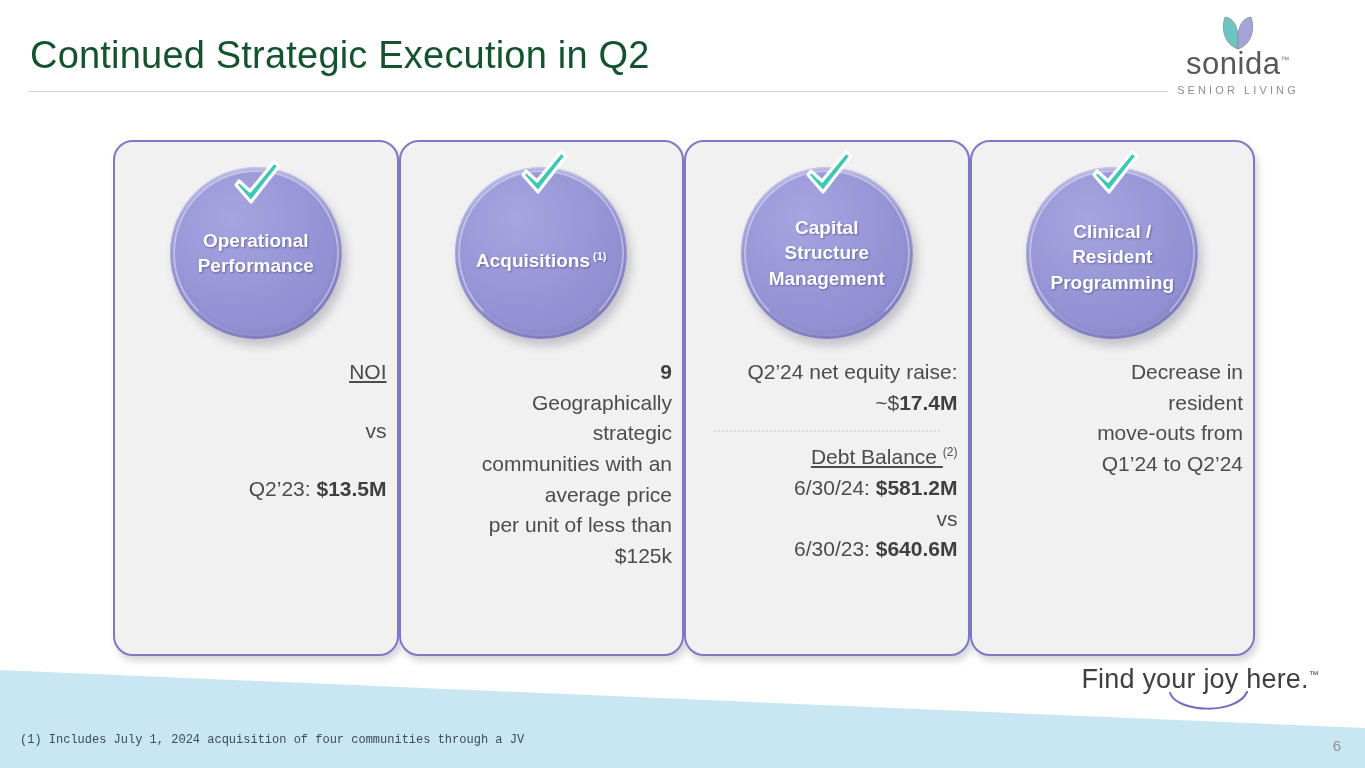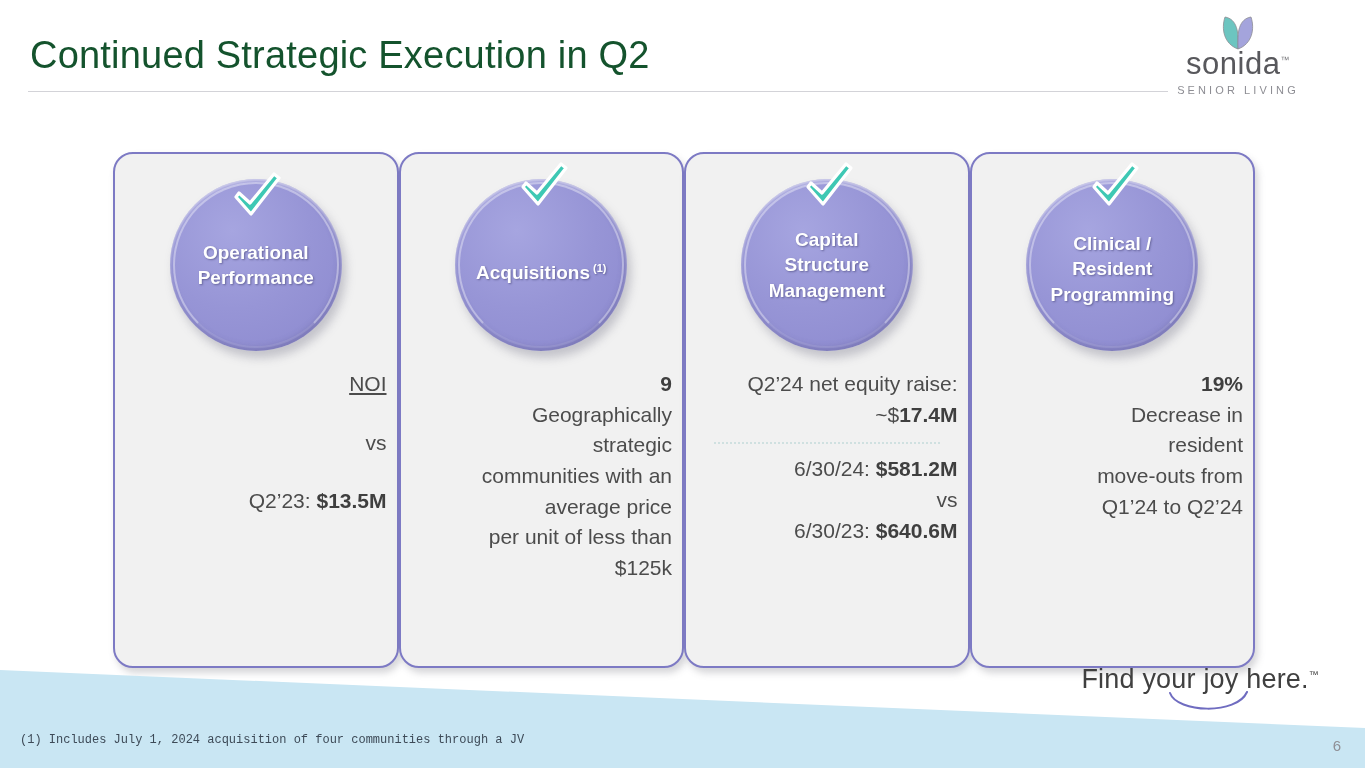--- a/index.html
+++ b/index.html
@@ -76,21 +76,21 @@
     text-align: center;
     font-size: 11px;
     color: #8d8d93;
     letter-spacing: 3.1px;
   }
 
   
   .cards {
     position: absolute;
     left: 113px;
-    top: 152px;
+    top: 140px;
     width: 1142px;
     height: 516px;
     display: flex;
   }
   .card {
     position: relative;
     flex: 1 1 0;
     background: #f1f1f1;
     border: 2px solid #7d7ac4;
     border-radius: 20px;
@@ -299,38 +299,38 @@
 </svg></div>
           <div class="badge-label">Capital
 Structure
 Management</div>
         </div>
       </div>
       <div class="card-body">
         <div class="line">Q2’24 net equity raise:</div>
         <div class="line"><span>~$</span><span class="b">17.4M</span></div>
         <div class="divider"></div>
+        <div class="line"><span class="u">Debt Balance </span><span class="sup">(2)</span></div>
         <div class="line"><span>6/30/24: </span><span class="b">$581.2M</span></div>
         <div class="line">vs</div>
         <div class="line"><span>6/30/23: </span><span class="b">$640.6M</span></div>
       </div>
     </div>
     <div class="card card-3">
       <div class="badge-wrap">
         <div class="badge">
           <div class="check"><svg viewBox="0 0 58 58">
   <path d="M9 30 L12 26 L23 36 L47 7 L52 11 L24 47 Z" fill="#3ec8b4" stroke="#ffffff" stroke-width="3.2" stroke-linejoin="round"></path>
 </svg></div>
           <div class="badge-label">Clinical /
 Resident
 Programming</div>
         </div>
       </div>
       <div class="card-body">
-        <div class="line b">19%</div>
         <div class="line">Decrease in
 resident
 move-outs from
 Q1’24 to Q2’24</div>
       </div>
     </div>
   </div>
 
 <div class="band"></div>
 <div class="footnotes">

